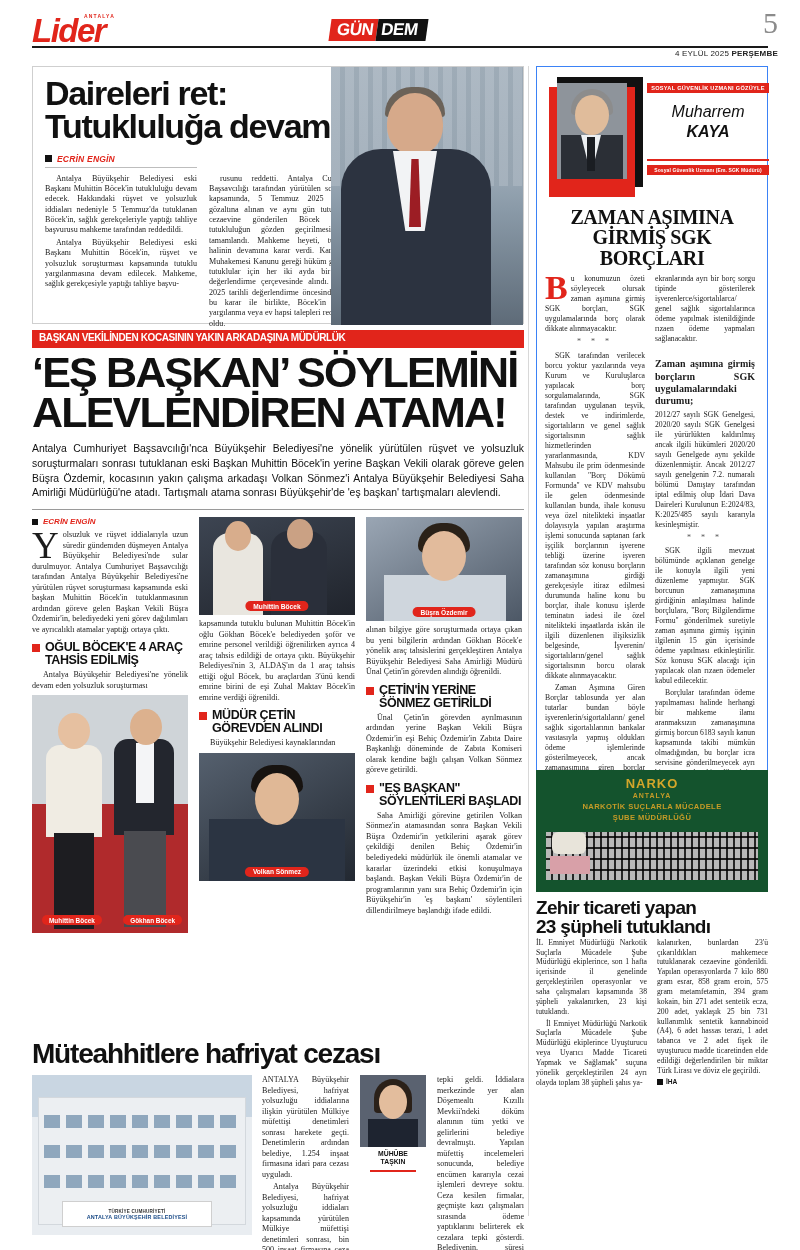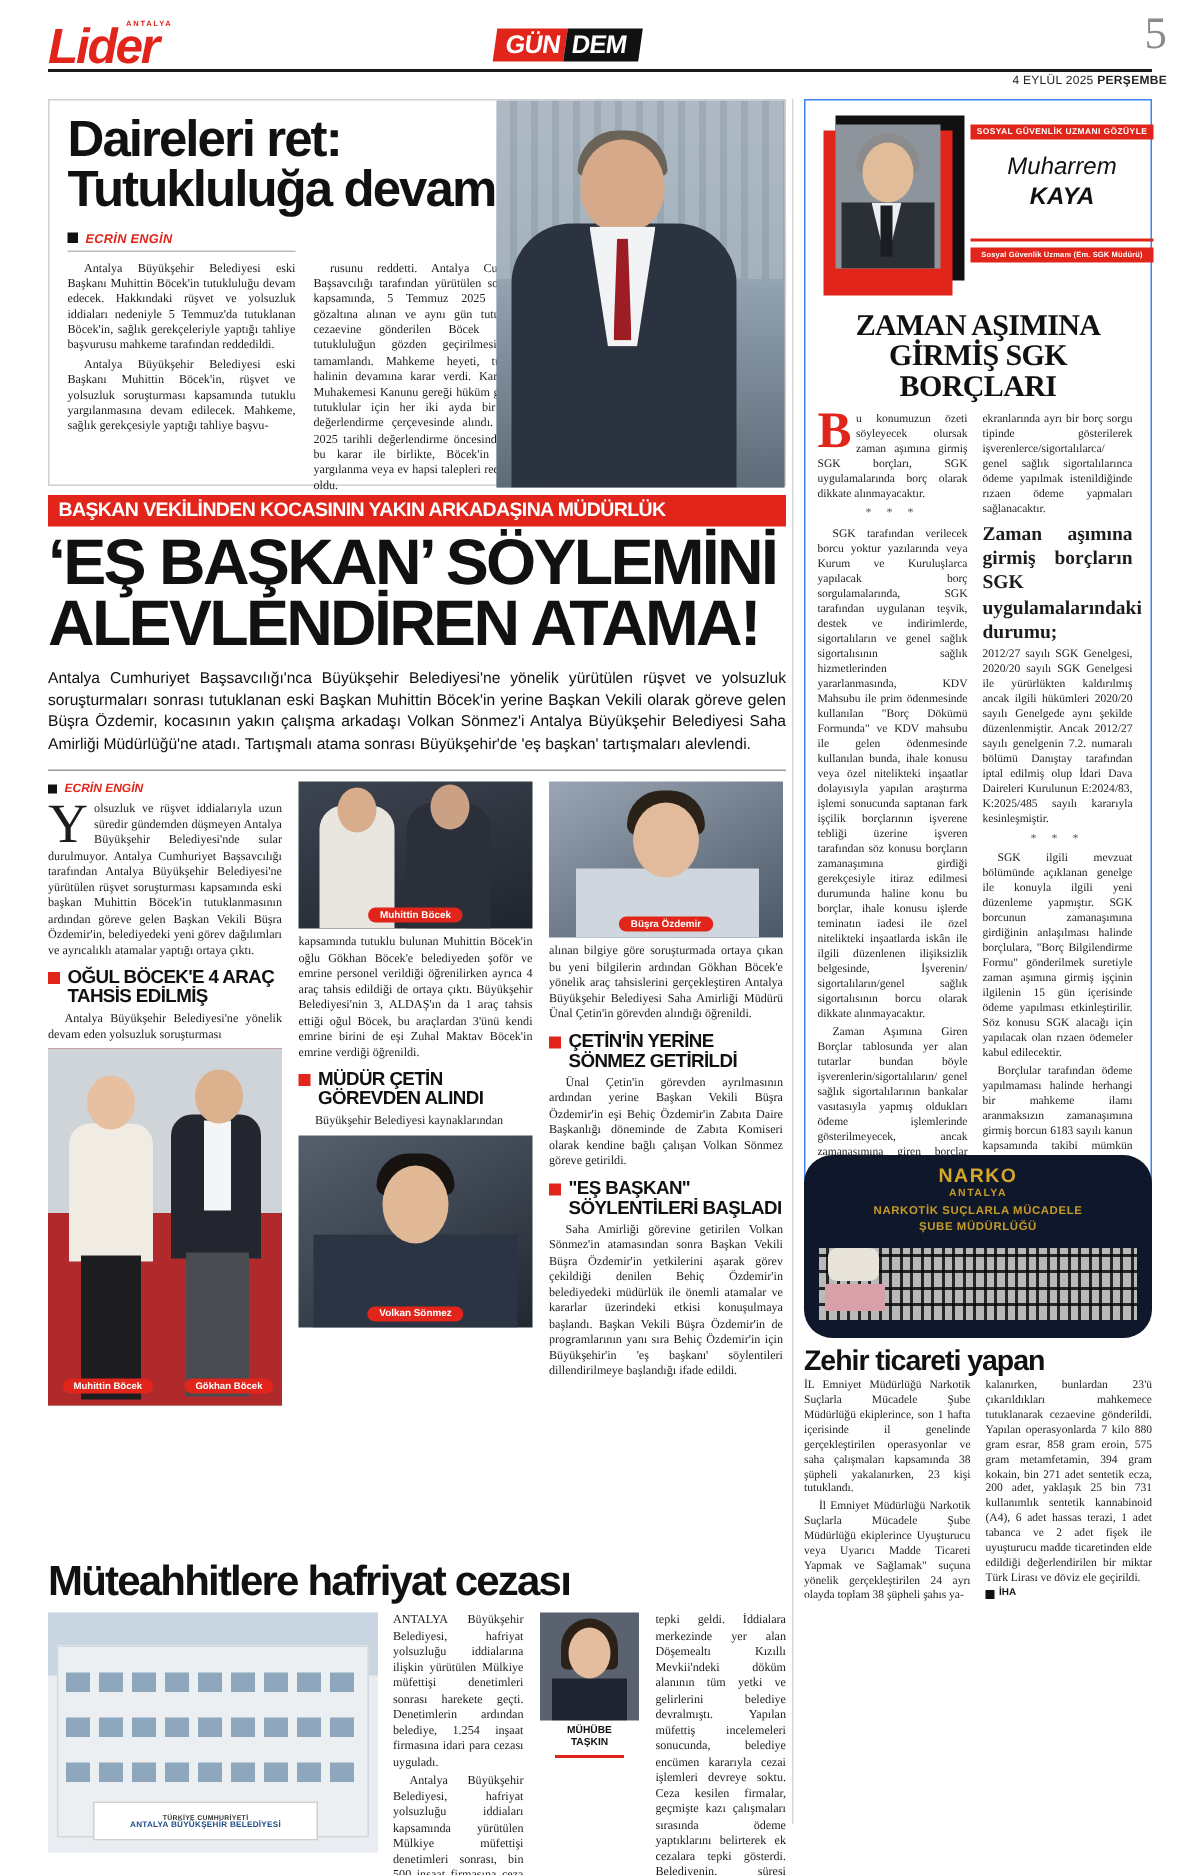--- a/index.html
+++ b/index.html
@@ -85,21 +85,21 @@
   .pa-head { position:absolute; left:56px; top:26px; width:56px; height:62px; border-radius:50% 50% 46% 46%; background:#d6a98a; }
   .pa-hair { position:absolute; left:54px; top:20px; width:60px; height:30px; border-radius:30px 30px 4px 4px; background:#6b6258; }
   .pa-suit { position:absolute; left:10px; top:82px; width:150px; height:176px; background:#2c3340; border-radius:40px 40px 0 0;}
   .pa-shirt { position:absolute; left:62px; top:84px; width:44px; height:80px; background:#f2f3f5; clip-path:polygon(0 0,100% 0,72% 100%,28% 100%); }
   .pa-tie { position:absolute; left:78px; top:92px; width:12px; height:68px; background:#9c1d24; clip-path:polygon(20% 0,80% 0,100% 100%,0 100%);}
 
   
   .band { position:relative; width:492px; margin-top:6px; }
   .kicker {
     background:#e1251b; color:#fff; font-family:"Liberation Sans", sans-serif;
-    font-weight:bold; font-size:13px; letter-spacing:-0.4px; line-height:1.25;
+    font-weight:bold; font-size:10px; letter-spacing:-0.4px; line-height:1.25;
     padding:2px 6px 3px 7px;
   }
   .hl-big {
     font-family:"Liberation Sans", sans-serif; font-weight:bold; color:#111;
     font-size:43px; line-height:0.95; letter-spacing:-1.8px; margin-top:4px;
   }
   .lead {
     font-family:"Liberation Sans", sans-serif; font-size:10.4px; line-height:1.42;
     color:#111; margin-top:9px; text-align:justify; font-weight:500;
   }
@@ -232,29 +232,29 @@
   }
   .col-body { display:flex; gap:10px; margin-top:6px; }
   .cb-col { width:100px; font-size:7.7px; line-height:1.3; text-align:justify; color:#1c1c1c; }
   .cb-col p { margin-bottom:2px; }
   .cb-col p.ind { text-indent:10px; }
   .cb-dc::first-letter {
     float:left; font-size:34px; line-height:0.72; padding:2px 3px 0 0; color:#e1251b;
     font-family:"Liberation Serif", serif; font-weight:bold;
   }
   .stars { text-align:center; letter-spacing:4px; color:#555; font-size:8px; margin:3px 0; }
-  .cb-sub { font-weight:bold; font-size:13px; line-height:1.24; margin:4px 0 2px 0; }
+  .cb-sub { font-weight:bold; font-size:10px; line-height:1.24; margin:14px 0 2px 0; }
   .col-mail {
     text-align:right; font-family:"Liberation Sans", sans-serif; font-size:6.2px;
     color:#333; margin-top:5px; font-style:italic;
   }
 
   
   .rb { position:absolute; left:536px; top:770px; width:232px; }
-  .rb-photo { position:relative; width:232px; height:122px; background:#0f172a; overflow:hidden;border-radius:19px; }
+  .rb-photo { position:relative; width:232px; height:122px; background:#14532d; overflow:hidden; }
   .narko-l1 { position:absolute; left:0; right:0; top:6px; text-align:center;
     font-family:"Liberation Sans", sans-serif; font-weight:bold; font-size:13px; color:#d4a62a; letter-spacing:1px;}
   .narko-l2 { position:absolute; left:0; right:0; top:22px; text-align:center;
     font-family:"Liberation Sans", sans-serif; font-weight:bold; font-size:7px; color:#c59b27; letter-spacing:1px;}
   .narko-l3 { position:absolute; left:0; right:0; top:32px; text-align:center;
     font-family:"Liberation Sans", sans-serif; font-weight:bold; font-size:7.6px; color:#c59b27; letter-spacing:.4px;}
   .narko-l4 { position:absolute; left:0; right:0; top:43px; text-align:center;
     font-family:"Liberation Sans", sans-serif; font-weight:bold; font-size:7.6px; color:#c59b27; letter-spacing:.4px;}
   .narko-table { position:absolute; left:10px; top:62px; width:212px; height:48px;
     background:repeating-linear-gradient(90deg,#d9d9d9 0 5px,#2c2c2c 5px 7px),
@@ -527,20 +527,21 @@
       <div class="narko-l1">NARKO</div>
       <div class="narko-l2">ANTALYA</div>
       <div class="narko-l3">NARKOTİK SUÇLARLA MÜCADELE</div>
       <div class="narko-l4">ŞUBE MÜDÜRLÜĞÜ</div>
       <div class="narko-table"></div>
       <div class="narko-bag"></div>
       <div class="narko-cash"></div>
     </div>
     <div class="rb-hl">
       <div>Zehir ticareti yapan</div>
+      <div>23 şüpheli tutuklandı</div>
     </div>
     <div class="rb-cols">
       <div class="rb-col">
         <p class="noind">İL Emniyet Müdürlüğü Narkotik Suçlarla Mücadele Şube Müdürlüğü ekiplerince, son 1 hafta içerisinde il genelinde gerçekleştirilen operasyonlar ve saha çalışmaları kapsamında 38 şüpheli yakalanırken, 23 kişi tutuklandı.</p>
         <p>İl Emniyet Müdürlüğü Narkotik Suçlarla Mücadele Şube Müdürlüğü ekiplerince Uyuşturucu veya Uyarıcı Madde Ticareti Yapmak ve Sağlamak" suçuna yönelik gerçekleştirilen 24 ayrı olayda toplam 38 şüpheli şahıs ya-</p>
       </div>
       <div class="rb-col">
         <p class="noind">kalanırken, bunlardan 23'ü çıkarıldıkları mahkemece tutuklanarak cezaevine gönderildi. Yapılan operasyonlarda 7 kilo 880 gram esrar, 858 gram eroin, 575 gram metamfetamin, 394 gram kokain, bin 271 adet sentetik ecza, 200 adet, yaklaşık 25 bin 731 kullanımlık sentetik kannabinoid (A4), 6 adet hassas terazi, 1 adet tabanca ve 2 adet fişek ile uyuşturucu madde ticaretinden elde edildiği değerlendirilen bir miktar Türk Lirası ve döviz ele geçirildi.</p>
         <div class="src">
           <span class="sq"></span>

